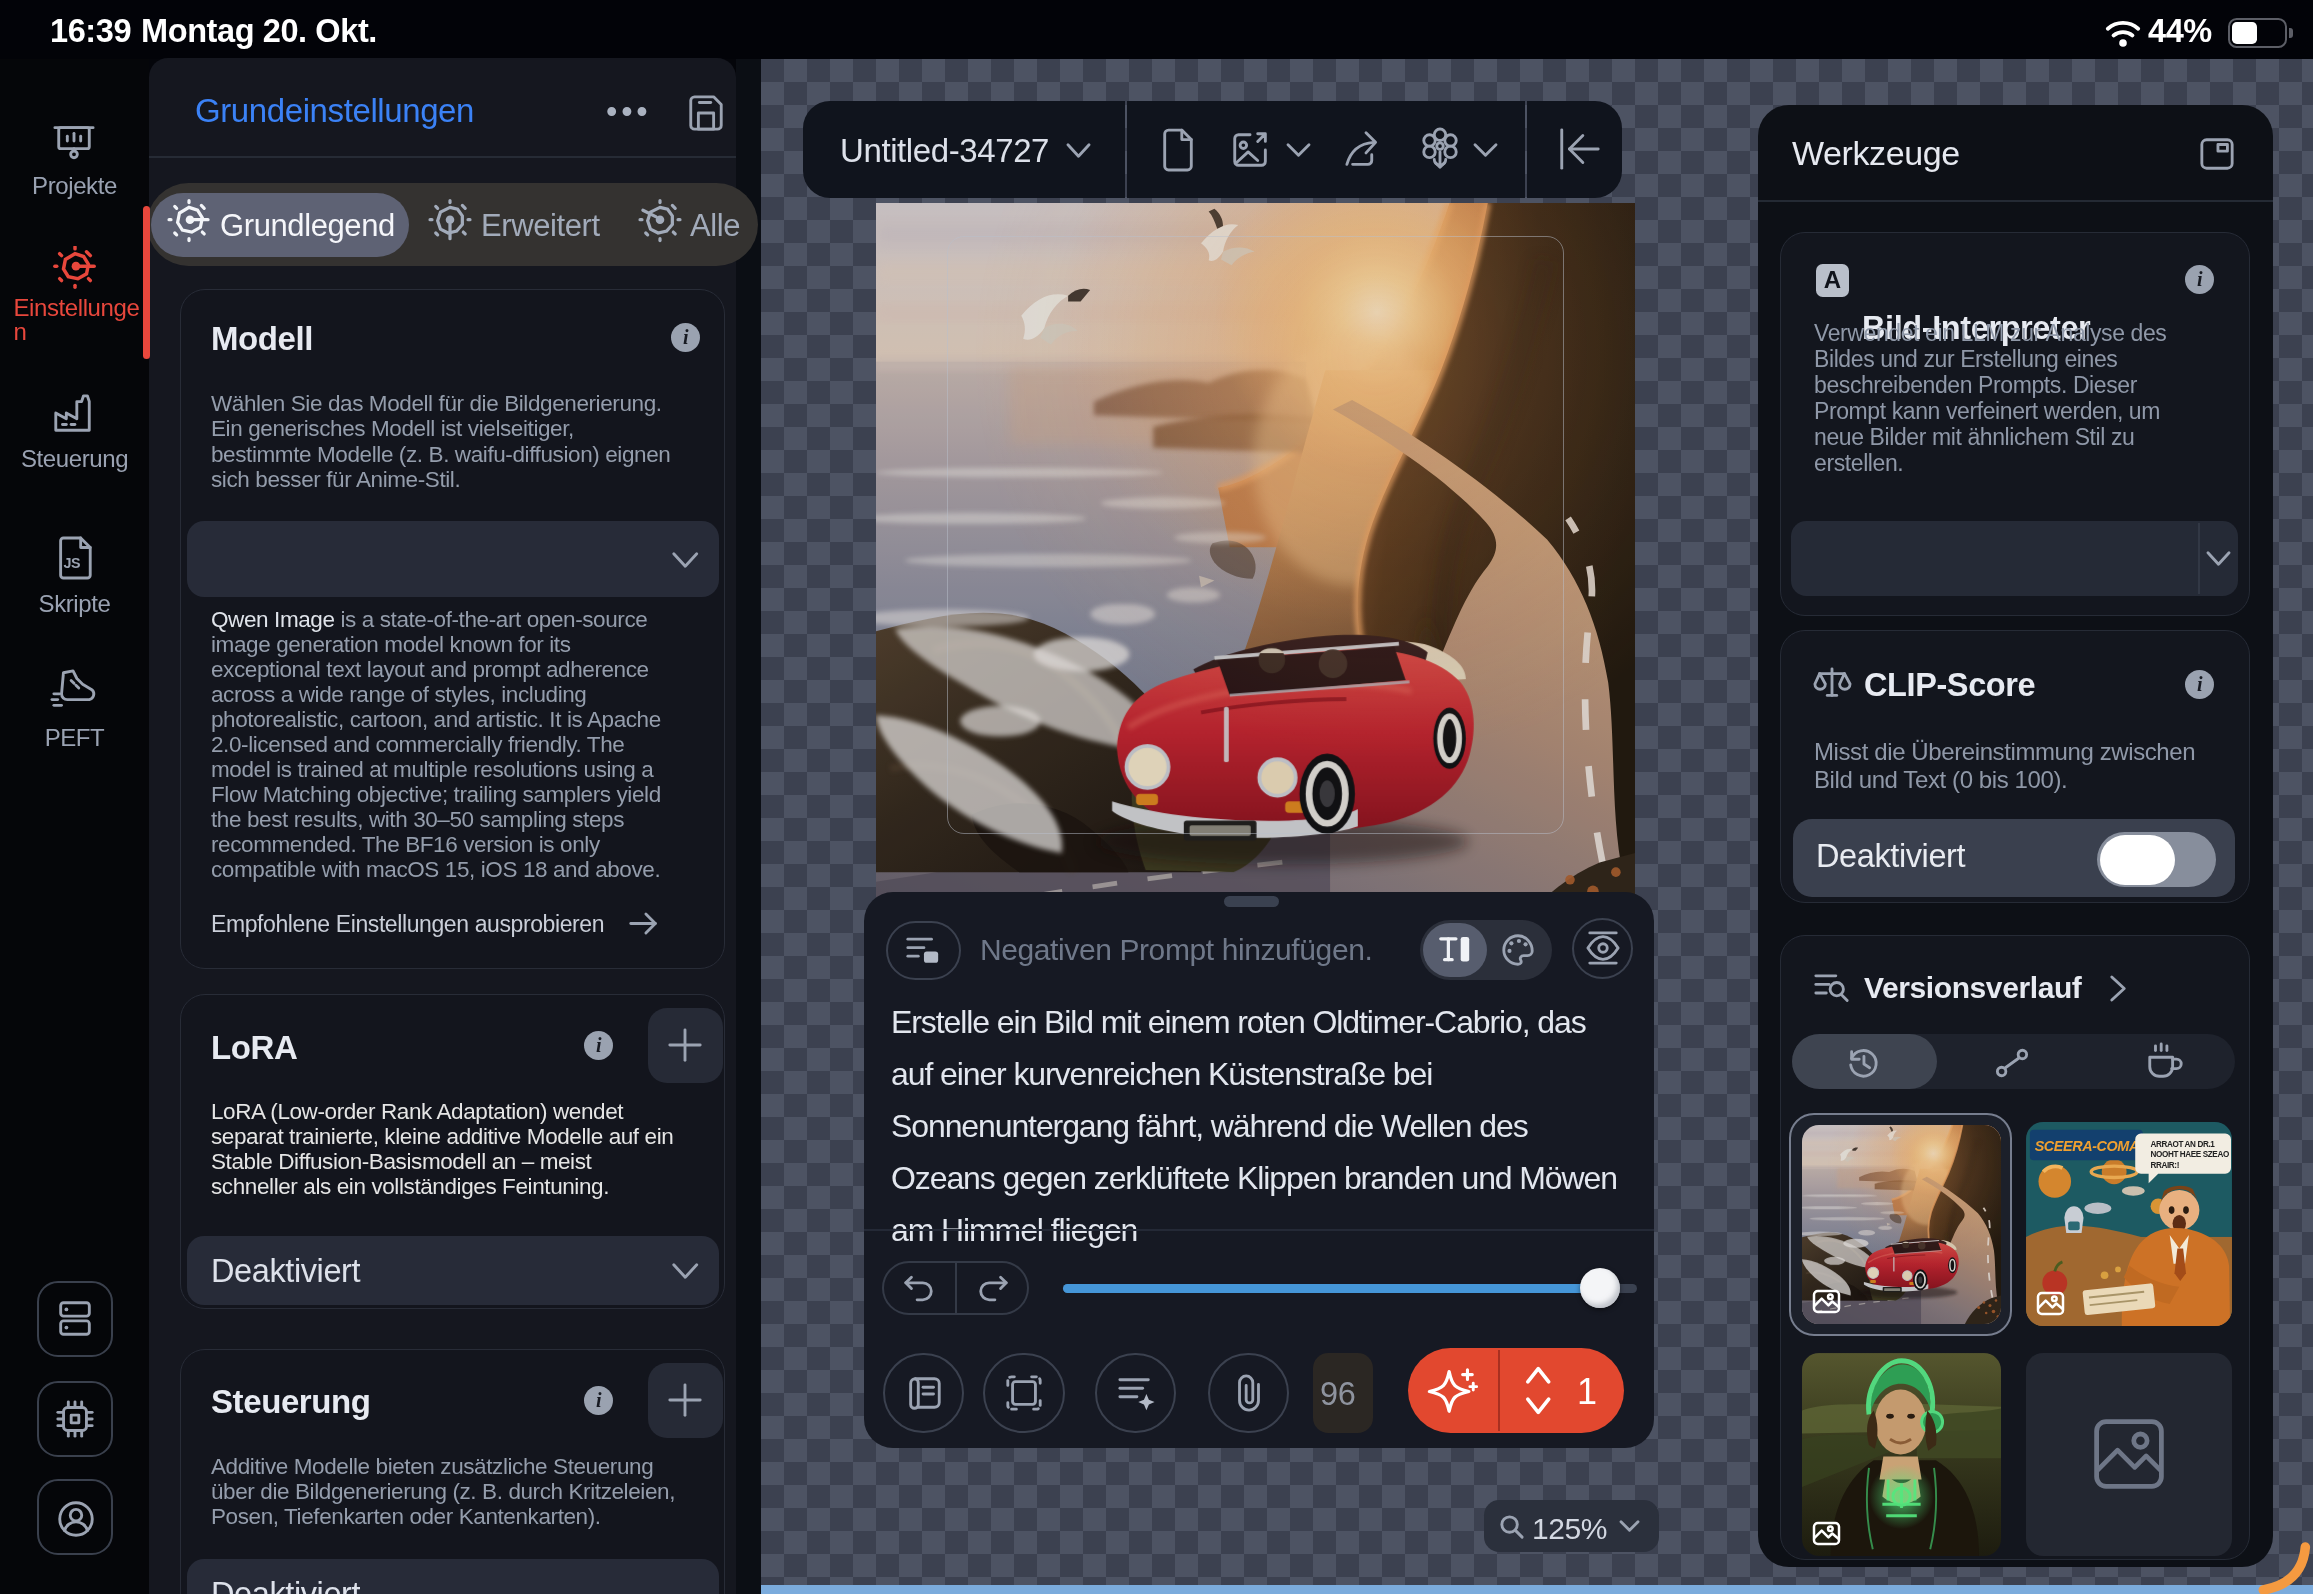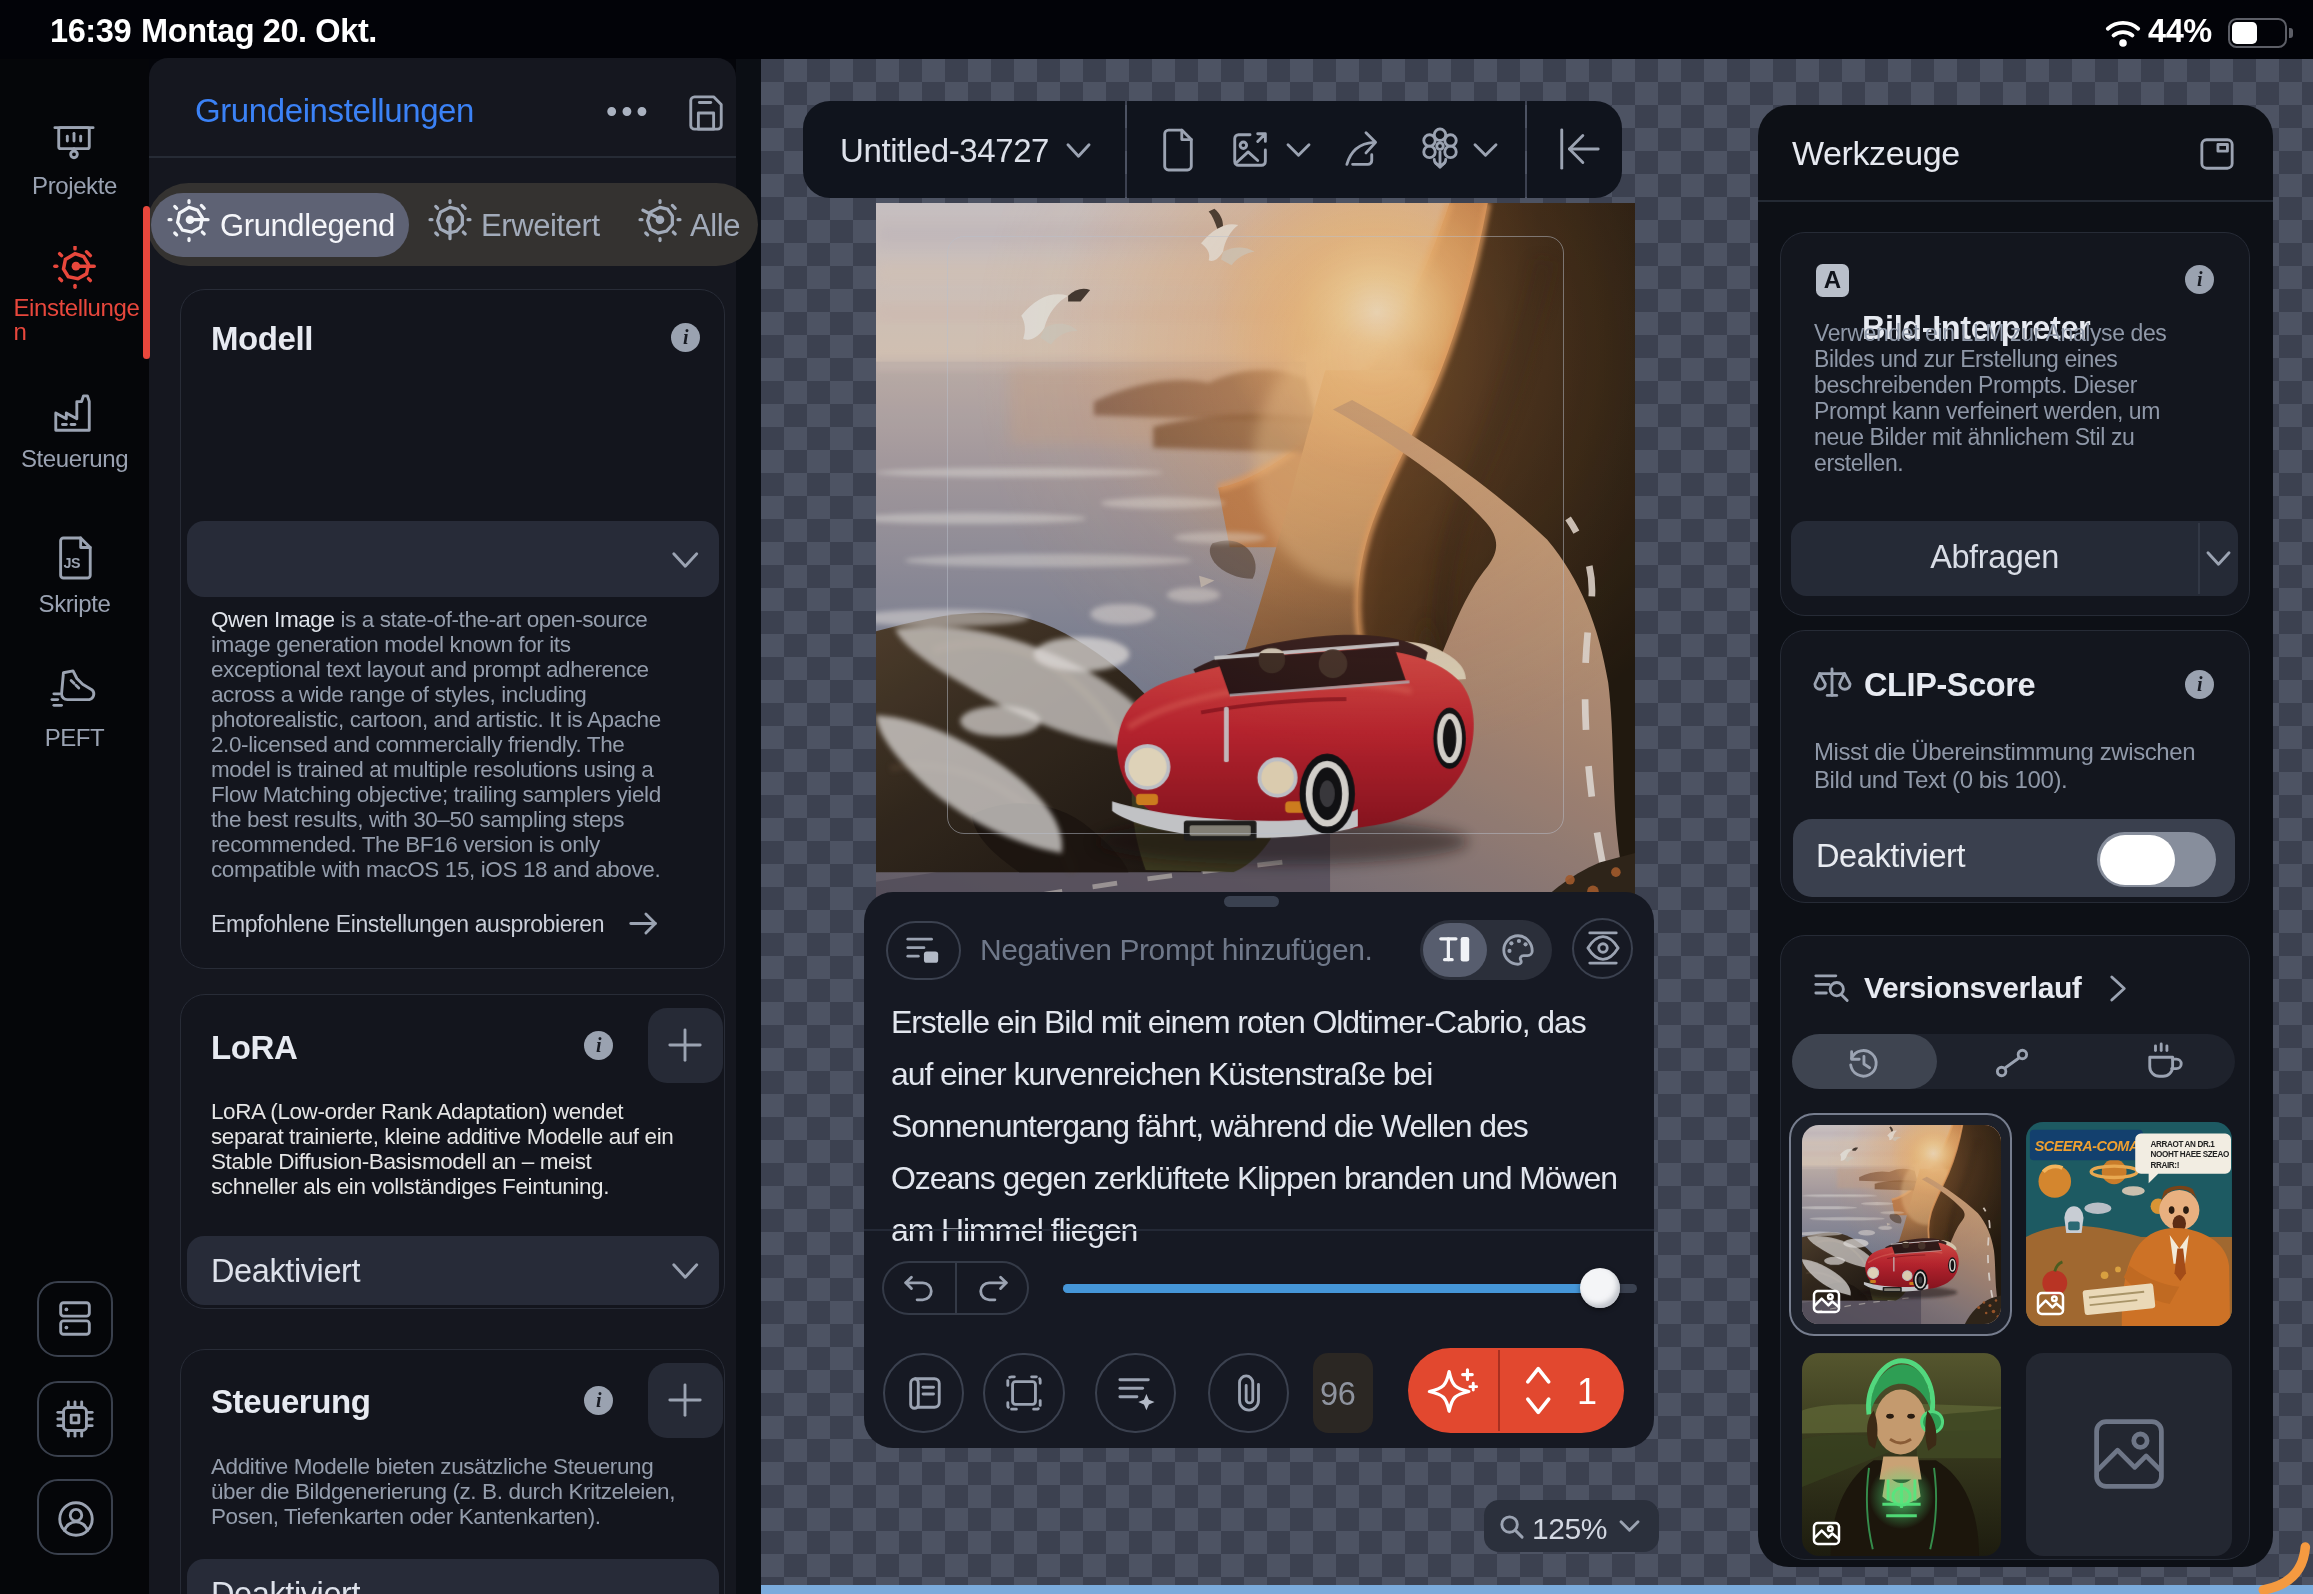--- a/index.html
+++ b/index.html
@@ -360,20 +360,21 @@
   <div class="abs t" style="left:543px; top:25px; font-size:31px; color:#a2abba;">Alle</div>
 </div>
 
 <div class="abs" style="left:143px; top:206px; width:6.7px; height:153px; background:#e8473c; border-radius:3.8px;"></div>
 
 <div class="abs" id="cards" style="left:0;top:0;width:2313px;height:1594px;">
 
   <div class="abs" style="left:180px; top:289px; width:545px; height:680px; background:#13151d; border:1.9px solid #282c37; border-radius:25px;"></div>
   <div class="abs t" style="left:211px; top:320px; font-size:33px; font-weight:600; color:#e7eaf1;">Modell</div>
   <div class="abs" style="left:671px; top:323px; width:29px; height:29px; background:#9aa2b0; border-radius:50%; color:#171a22; font-size:20px; font-weight:700; text-align:center; line-height:29px; font-family:'Liberation Serif',serif; font-style:italic;">i</div>
+  <div class="abs" style="left:211px; top:391px; font-size:22.5px; line-height:25.4px; color:#949dac; white-space:nowrap;">Wählen Sie das Modell für die Bildgenerierung.<br>Ein generisches Modell ist vielseitiger,<br>bestimmte Modelle (z. B. waifu-diffusion) eignen<br>sich besser für Anime-Stil.</div>
   <div class="abs" style="left:187px; top:521px; width:532px; height:76px; background:#272b38; border-radius:17px;"></div>
   <svg class="abs" style="left:669px; top:549px;" width="32.5" height="23" viewBox="0 0 34 24">
       <path class="ic" stroke="#aeb5c3" stroke-width="4" d="M5 5 L17 18 L29 5"></path>
     </svg>
   <div class="abs" style="left:211px; top:607px; font-size:22.5px; line-height:25px; color:#949dac; white-space:nowrap;"><span style="color:#dfe3ea;">Qwen Image</span> is a state-of-the-art open-source<br>image generation model known for its<br>exceptional text layout and prompt adherence<br>across a wide range of styles, including<br>photorealistic, cartoon, and artistic. It is Apache<br>2.0-licensed and commercially friendly. The<br>model is trained at multiple resolutions using a<br>Flow Matching objective; trailing samplers yield<br>the best results, with 30–50 sampling steps<br>recommended. The BF16 version is only<br>compatible with macOS 15, iOS 18 and above.</div>
   <div class="abs t" style="left:211px; top:911px; font-size:23px; color:#c9ced8;">Empfohlene Einstellungen ausprobieren</div>
   <svg class="abs" style="left:627px; top:910px;" width="34" height="27" viewBox="0 0 36 28">
       <g class="ic" stroke="#c9ced8" stroke-width="3.4">
         <line x1="4" y1="14" x2="30" y2="14"></line>
         <path d="M20 4 L30 14 L20 24"></path>
@@ -596,21 +597,20 @@
   </svg>
   <div class="abs" style="left:1758px; top:196px; width:515px; height:1.9px; background:#242a34;"></div>
 
   <div class="abs" style="left:1780px; top:228px; width:470px; height:384px; background:#13161e; border:1.9px solid #262b36; border-radius:25px;"></div>
   <div class="abs" style="left:1816px; top:260px; width:32.5px; height:32.5px; background:#b9bfca; border-radius:6.7px; color:#10131b; font-weight:700; font-size:24px; text-align:center; line-height:32.5px;">A</div>
   <div class="abs t" style="left:1862px; top:258px; font-size:32.5px; font-weight:600; color:#e7eaf1;margin-top:48px;">Bild-Interpreter</div>
   <div class="abs" style="left:2185px; top:261px; width:29px; height:29px; background:#9aa2b0; border-radius:50%; color:#171a22; font-size:20px; font-weight:700; text-align:center; line-height:29px; font-family:'Liberation Serif',serif; font-style:italic;">i</div>
   <div class="abs" style="left:1814px; top:316px; font-size:23px; line-height:26px; color:#8f98a8; white-space:nowrap;">Verwendet ein LLM zur Analyse des<br>Bildes und zur Erstellung eines<br>beschreibenden Prompts. Dieser<br>Prompt kann verfeinert werden, um<br>neue Bilder mit ähnlichem Stil zu<br>erstellen.</div>
   <div class="abs" style="left:1791px; top:517px; width:447px; height:75px; background:#252a36; border-radius:15.3px;"></div>
   <div class="abs" style="left:2198px; top:519px; width:1.9px; height:71px; background:#323845;"></div>
-  <div class="abs t" style="left:1791px; top:535px; width:407px; text-align:center; font-size:32.5px; color:#d9dde6;">Abfragen</div>
   <svg class="abs" style="left:2203px; top:544px;" width="31" height="23" viewBox="0 0 32 24">
       <path class="ic" stroke="#aeb5c3" stroke-width="4" d="M5 5 L16 17 L27 5"></path>
     </svg>
 
   <div class="abs" style="left:1780px; top:626px; width:470px; height:273px; background:#13161e; border:1.9px solid #262b36; border-radius:25px;"></div>
   <svg class="abs" style="left:1812px; top:661px;" width="40" height="38" viewBox="0 0 42 40">
     <g class="ic" stroke="#dfe3ea" stroke-width="3">
       <line x1="21" y1="4" x2="21" y2="32"></line>
         <line x1="16" y1="32" x2="26" y2="32"></line>
         <line x1="8" y1="9" x2="34" y2="9"></line>

